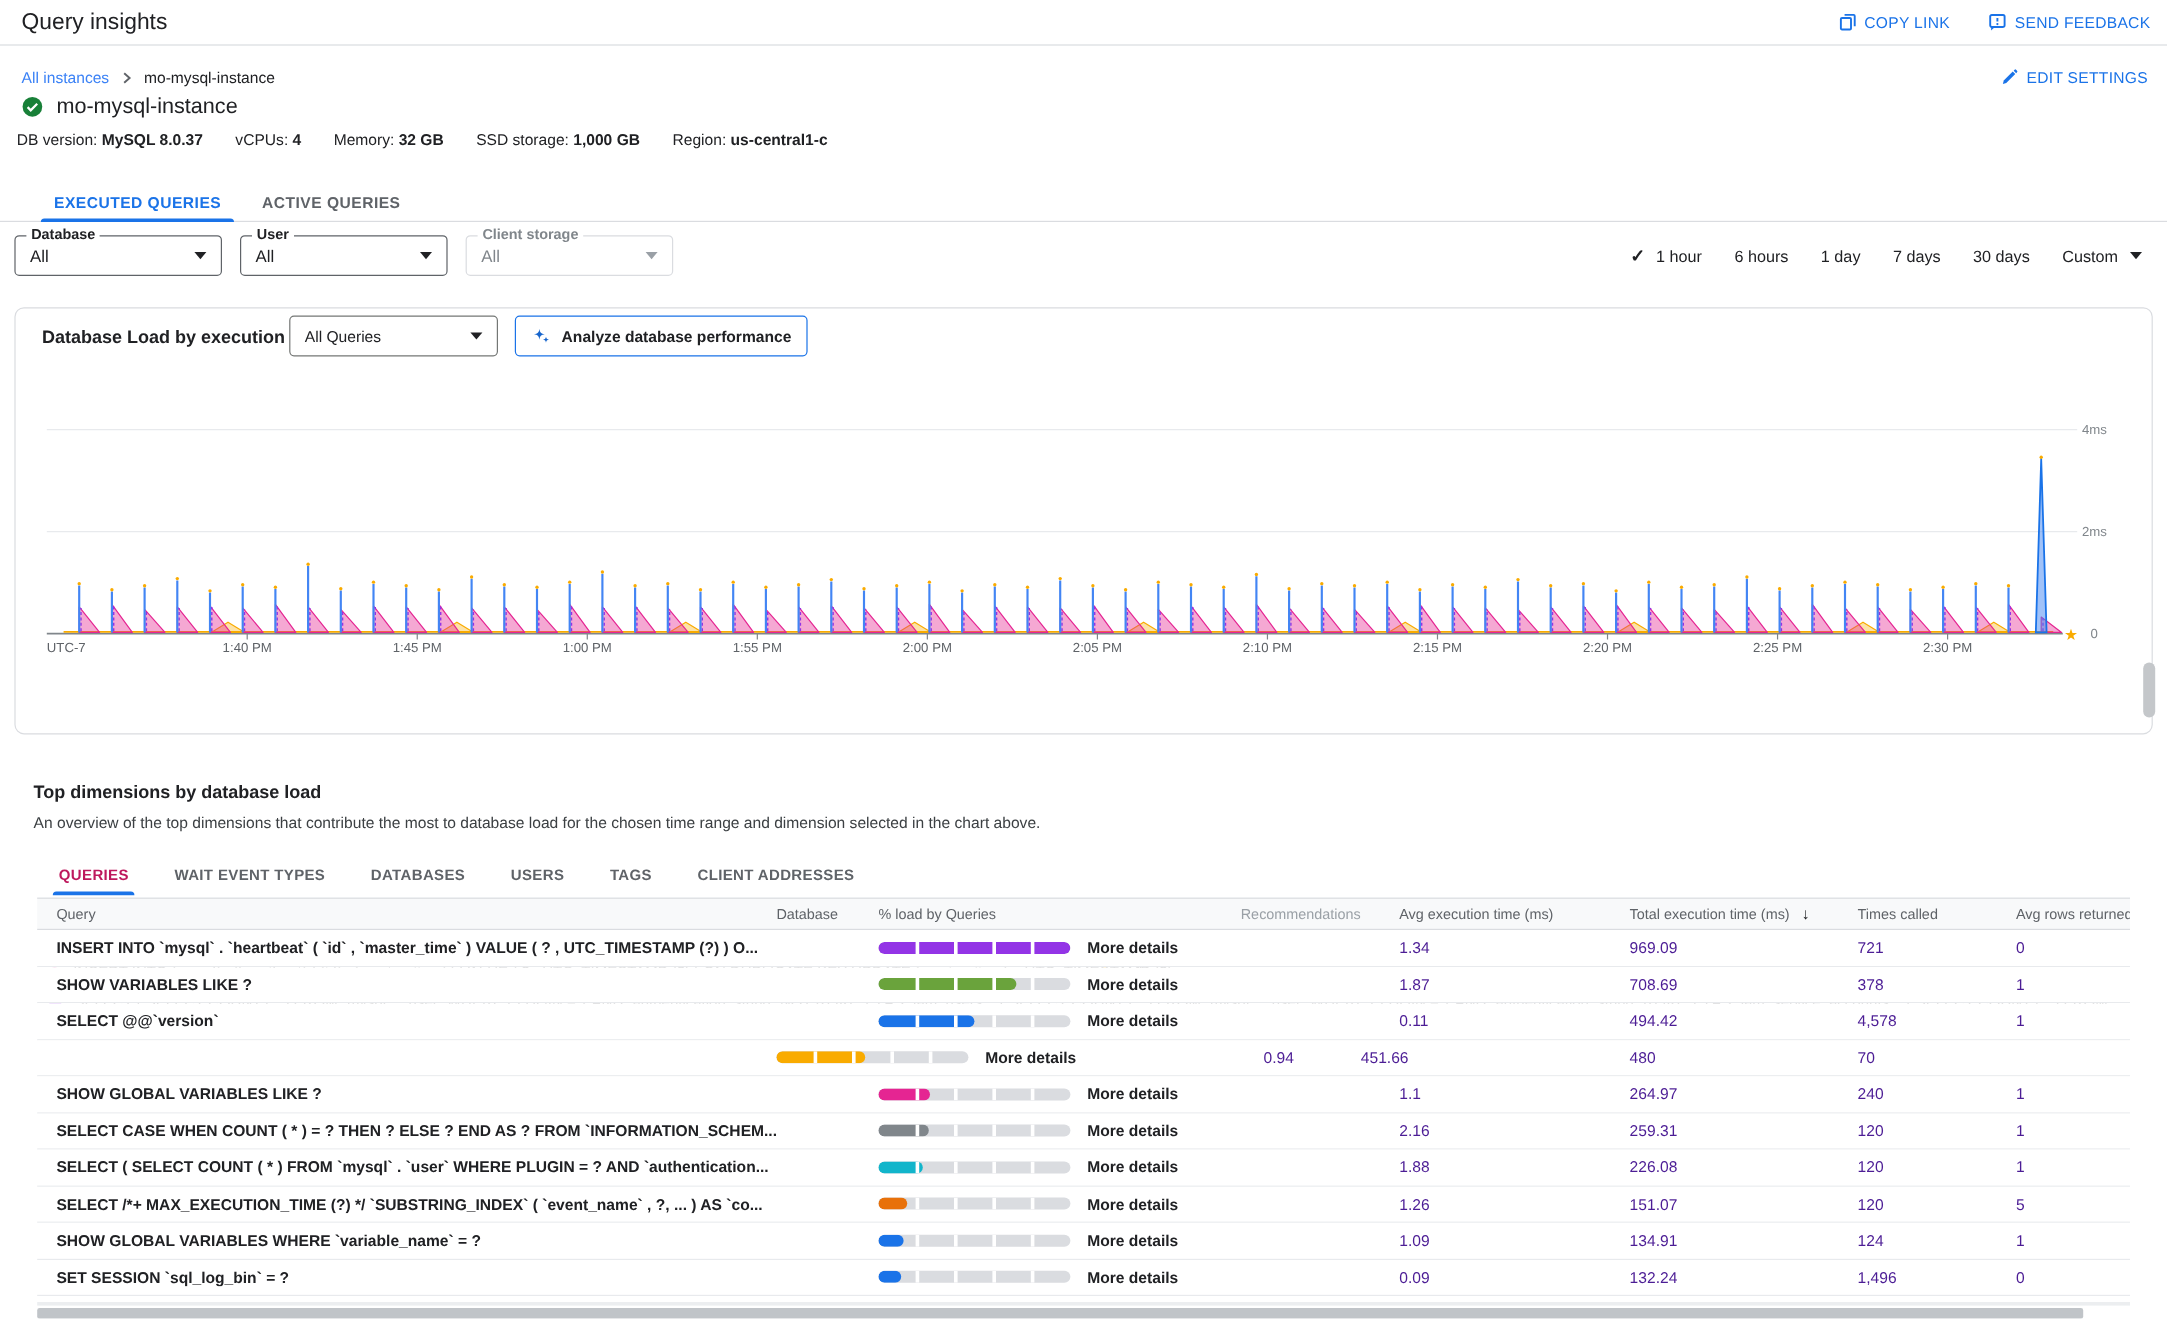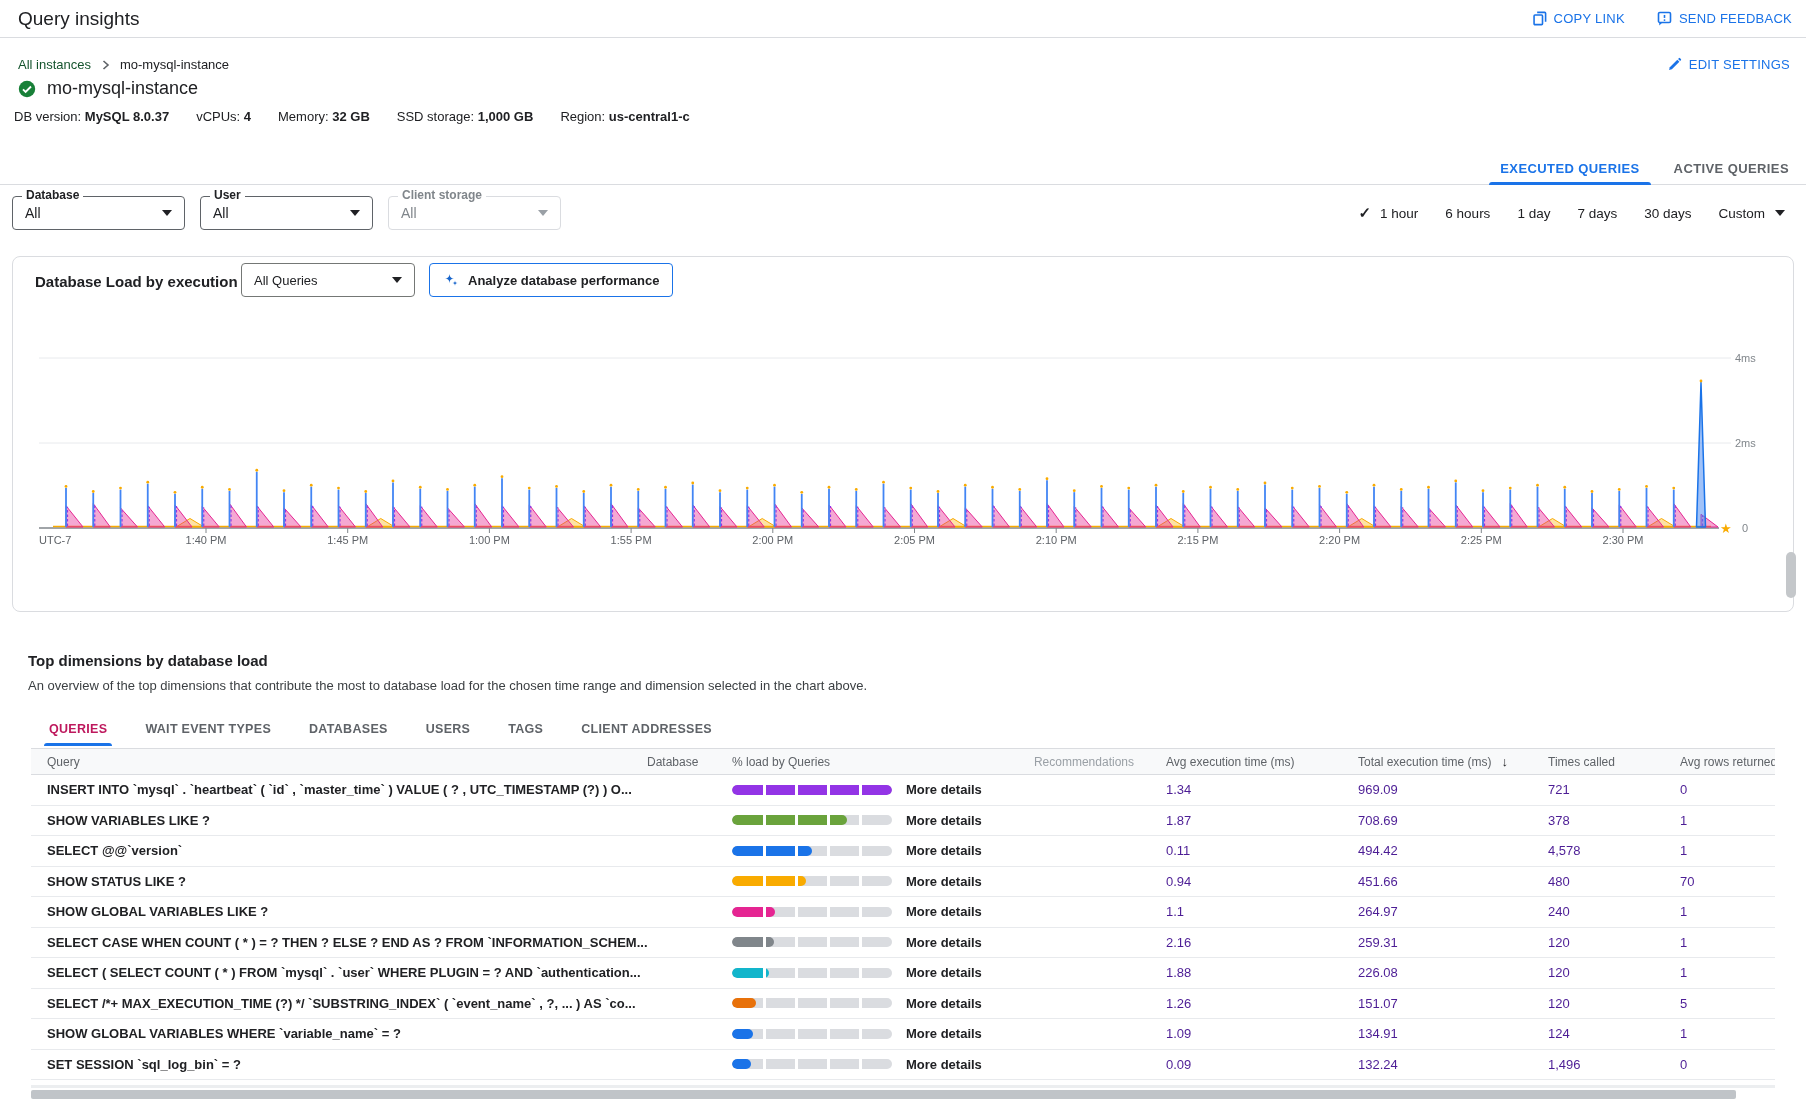--- a/index.html
+++ b/index.html
@@ -7,30 +7,30 @@
   .page{position:relative;width:1806px;height:1099px;background:#fff;overflow:hidden;}
 
   
   .topbar{position:absolute;top:0;left:0;width:100%;height:38px;border-bottom:1px solid #dadce0;display:flex;align-items:center;box-sizing:border-box;background:#fff;}
   .page-title{font-size:19px;font-weight:400;margin-left:18px;}
   .topbar-actions{margin-left:auto;display:flex;align-items:center;gap:32px;margin-right:14px;}
   .blue-link{display:flex;align-items:center;gap:7px;color:#1a73e8;font-size:13px;font-weight:400;letter-spacing:.25px;cursor:pointer;white-space:nowrap;}
 
   
   .breadcrumb{position:absolute;top:57px;left:18px;display:flex;align-items:center;gap:10px;font-size:13px;}
-  .crumb-link{color:#14532d;cursor:pointer;}
+  .crumb-link{color:#3b82f6;cursor:pointer;}
   .crumb-current{color:#202124;}
   .edit-settings{position:absolute;top:57px;right:16px;}
   .instance-title{position:absolute;top:78px;left:18px;display:flex;align-items:center;gap:11px;font-size:18px;font-weight:500;}
   .instance-details{position:absolute;top:109px;left:14px;display:flex;gap:27px;font-size:13px;}
   .detail-item{white-space:nowrap;}
   .detail-value{font-weight:700;}
 
   
-  .main-tabs{position:absolute;top:152px;left:0;width:100%;height:33px;border-bottom:1px solid #dadce0;display:flex;padding-left:28px;box-sizing:border-box;justify-content:flex-end;}
+  .main-tabs{position:absolute;top:152px;left:0;width:100%;height:33px;border-bottom:1px solid #dadce0;display:flex;padding-left:28px;box-sizing:border-box;}
   .tab{position:relative;display:flex;align-items:center;padding:0 17px;font-size:13px;font-weight:700;letter-spacing:.4px;color:#5f6368;cursor:pointer;}
   .tab.active{color:#1a73e8;}
   .tab.active::after{content:"";position:absolute;left:6px;right:6px;bottom:-1px;height:3px;background:#1a73e8;border-radius:3px 3px 0 0;}
 
   
   .filters{position:absolute;top:196px;left:12px;display:flex;gap:15px;}
   .mselect{position:relative;box-sizing:border-box;width:173px;height:34px;border:1px solid #5f6368;border-radius:4px;display:flex;align-items:center;padding:0 12px;font-size:14px;background:#fff;cursor:pointer;}
   .mlabel{position:absolute;top:-8px;left:9px;background:#fff;padding:0 4px;font-size:12px;font-weight:700;color:#202124;line-height:1.1;}
   .caret{width:0;height:0;border-left:5px solid transparent;border-right:5px solid transparent;border-top:6px solid #202124;margin-left:auto;flex:none;}
   .mselect.disabled{border-color:#dadce0;color:#80868b;cursor:default;}
@@ -591,21 +591,20 @@
             </div>
             <span class="more-details">More details</span>
           </div>
           <div class="numcell th-reco"></div>
           <div class="numcell pad32">0.11</div>
           <div class="numcell">494.42</div>
           <div class="numcell">4,578</div>
           <div class="numcell">1</div>
         </div>
         <div class="trow gridcols">
-          <div class="qcell">SHOW STATUS LIKE ?</div>
           <div class="numcell"></div>
           <div class="loadcell">
             <div class="loadbar">
               <div class="loadfill" style="width: 46%; background: rgb(249, 171, 0);"></div>
               <div class="loadsep" style="left: calc(20% - 1px);"></div>
               <div class="loadsep" style="left: calc(40% - 1px);"></div>
               <div class="loadsep" style="left: calc(60% - 1px);"></div>
               <div class="loadsep" style="left: calc(80% - 1px);"></div>
             </div>
             <span class="more-details">More details</span>

